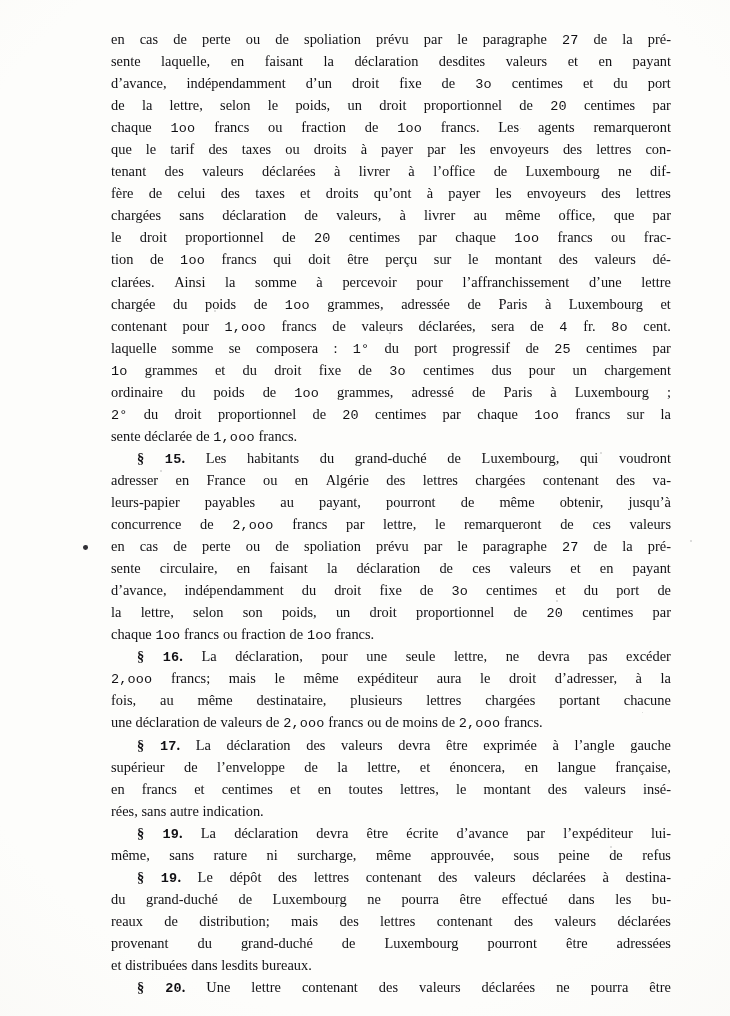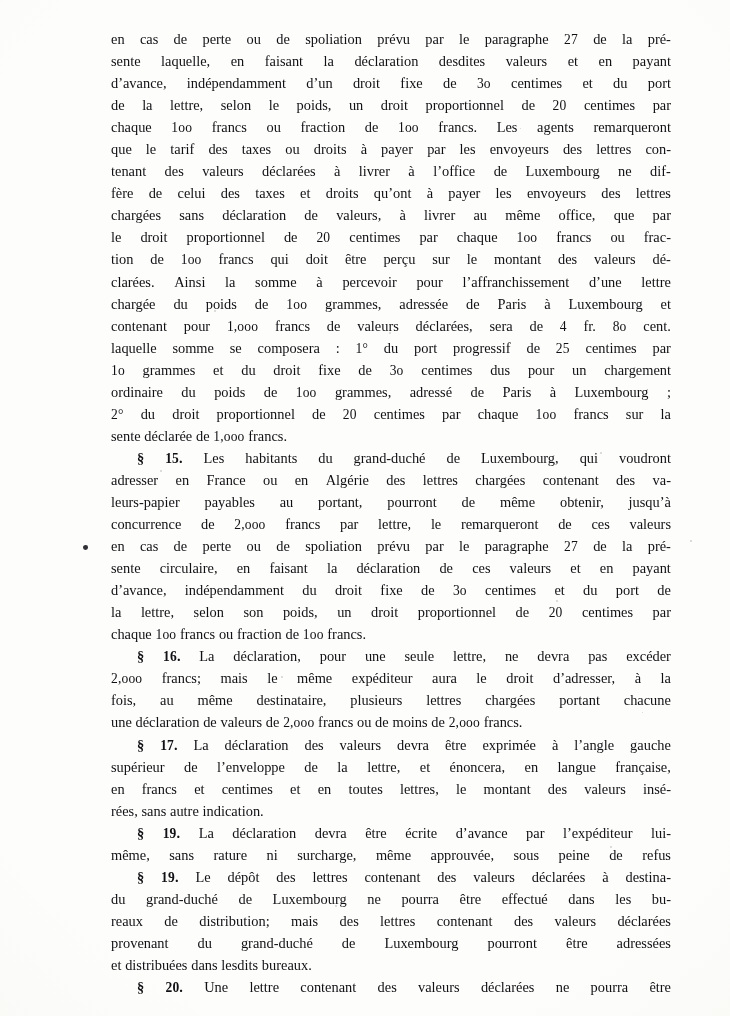--- a/index.html
+++ b/index.html
@@ -74,20 +74,21 @@
     margin-left: 26px;
   }
   .secnum {
     font-weight: bold;
   }
 
   
   .osf {
     font-size: 0.94em;
     letter-spacing: 0.012em;
+    font-family: Liberation Mono, monospace;
   }
 
   
   #margin-speck {
     position: absolute;
     left: 83px;
     top: 545px;
     width: 5px;
     height: 5px;
     background: #15131a;
@@ -130,21 +131,21 @@
         <div class="line justify"><span class="w">contenant</span><span class="w">pour</span><span class="w"><span class="osf">1,ooo</span></span><span class="w">francs</span><span class="w">de</span><span class="w">valeurs</span><span class="w">déclarées,</span><span class="w">sera</span><span class="w">de</span><span class="w"><span class="osf">4</span></span><span class="w">fr.</span><span class="w"><span class="osf">8</span><span class="osf">o</span></span><span class="w">cent.</span></div>
         <div class="line justify"><span class="w">laquelle</span><span class="w">somme</span><span class="w">se</span><span class="w">composera</span><span class="w">:</span><span class="w"><span class="osf">1°</span></span><span class="w">du</span><span class="w">port</span><span class="w">progressif</span><span class="w">de</span><span class="w"><span class="osf">25</span></span><span class="w">centimes</span><span class="w">par</span></div>
         <div class="line justify"><span class="w"><span class="osf">1</span><span class="osf">o</span></span><span class="w">grammes</span><span class="w">et</span><span class="w">du</span><span class="w">droit</span><span class="w">fixe</span><span class="w">de</span><span class="w"><span class="osf">3</span><span class="osf">o</span></span><span class="w">centimes</span><span class="w">dus</span><span class="w">pour</span><span class="w">un</span><span class="w">chargement</span></div>
         <div class="line justify"><span class="w">ordinaire</span><span class="w">du</span><span class="w">poids</span><span class="w">de</span><span class="w"><span class="osf">1</span><span class="osf">oo</span></span><span class="w">grammes,</span><span class="w">adressé</span><span class="w">de</span><span class="w">Paris</span><span class="w">à</span><span class="w">Luxembourg</span><span class="w">;</span></div>
         <div class="line justify"><span class="w"><span class="osf">2°</span></span><span class="w">du</span><span class="w">droit</span><span class="w">proportionnel</span><span class="w">de</span><span class="w"><span class="osf">20</span></span><span class="w">centimes</span><span class="w">par</span><span class="w">chaque</span><span class="w"><span class="osf">1</span><span class="osf">oo</span></span><span class="w">francs</span><span class="w">sur</span><span class="w">la</span></div>
         <div class="line ragged"><span class="w">sente</span><span class="w">déclarée</span><span class="w">de</span><span class="w"><span class="osf">1,ooo</span></span><span class="w">francs.</span></div>
       </div>
       <div class="para">
         <div class="line justify indent"><span class="w secnum">§</span><span class="w secnum"><span class="osf">15</span>.</span><span class="w">Les</span><span class="w">habitants</span><span class="w">du</span><span class="w">grand-duché</span><span class="w">de</span><span class="w">Luxembourg,</span><span class="w">qui</span><span class="w">voudront</span></div>
         <div class="line justify"><span class="w">adresser</span><span class="w">en</span><span class="w">France</span><span class="w">ou</span><span class="w">en</span><span class="w">Algérie</span><span class="w">des</span><span class="w">lettres</span><span class="w">chargées</span><span class="w">contenant</span><span class="w">des</span><span class="w">va-</span></div>
-        <div class="line justify"><span class="w">leurs-papier</span><span class="w">payables</span><span class="w">au</span><span class="w">portant,</span><span class="w">pourront</span><span class="w">de</span><span class="w">même</span><span class="w">obtenir,</span><span class="w">jusqu’à</span></div>
+        <div class="line justify"><span class="w">leurs-papier</span><span class="w">payables</span><span class="w">au</span><span class="w">payant,</span><span class="w">pourront</span><span class="w">de</span><span class="w">même</span><span class="w">obtenir,</span><span class="w">jusqu’à</span></div>
         <div class="line justify"><span class="w">concurrence</span><span class="w">de</span><span class="w"><span class="osf">2,ooo</span></span><span class="w">francs</span><span class="w">par</span><span class="w">lettre,</span><span class="w">le</span><span class="w">remarqueront</span><span class="w">de</span><span class="w">ces</span><span class="w">valeurs</span></div>
         <div class="line justify"><span class="w">en</span><span class="w">cas</span><span class="w">de</span><span class="w">perte</span><span class="w">ou</span><span class="w">de</span><span class="w">spoliation</span><span class="w">prévu</span><span class="w">par</span><span class="w">le</span><span class="w">paragraphe</span><span class="w"><span class="osf">27</span></span><span class="w">de</span><span class="w">la</span><span class="w">pré-</span></div>
         <div class="line justify"><span class="w">sente</span><span class="w">circulaire,</span><span class="w">en</span><span class="w">faisant</span><span class="w">la</span><span class="w">déclaration</span><span class="w">de</span><span class="w">ces</span><span class="w">valeurs</span><span class="w">et</span><span class="w">en</span><span class="w">payant</span></div>
         <div class="line justify"><span class="w">d’avance,</span><span class="w">indépendamment</span><span class="w">du</span><span class="w">droit</span><span class="w">fixe</span><span class="w">de</span><span class="w"><span class="osf">3</span><span class="osf">o</span></span><span class="w">centimes</span><span class="w">et</span><span class="w">du</span><span class="w">port</span><span class="w">de</span></div>
         <div class="line justify"><span class="w">la</span><span class="w">lettre,</span><span class="w">selon</span><span class="w">son</span><span class="w">poids,</span><span class="w">un</span><span class="w">droit</span><span class="w">proportionnel</span><span class="w">de</span><span class="w"><span class="osf">20</span></span><span class="w">centimes</span><span class="w">par</span></div>
         <div class="line ragged"><span class="w">chaque</span><span class="w"><span class="osf">1</span><span class="osf">oo</span></span><span class="w">francs</span><span class="w">ou</span><span class="w">fraction</span><span class="w">de</span><span class="w"><span class="osf">1</span><span class="osf">oo</span></span><span class="w">francs.</span></div>
       </div>
       <div class="para">
         <div class="line justify indent"><span class="w secnum">§</span><span class="w secnum"><span class="osf">16</span>.</span><span class="w">La</span><span class="w">déclaration,</span><span class="w">pour</span><span class="w">une</span><span class="w">seule</span><span class="w">lettre,</span><span class="w">ne</span><span class="w">devra</span><span class="w">pas</span><span class="w">excéder</span></div>
         <div class="line justify"><span class="w"><span class="osf">2,ooo</span></span><span class="w">francs;</span><span class="w">mais</span><span class="w">le</span><span class="w">même</span><span class="w">expéditeur</span><span class="w">aura</span><span class="w">le</span><span class="w">droit</span><span class="w">d’adresser,</span><span class="w">à</span><span class="w">la</span></div>

